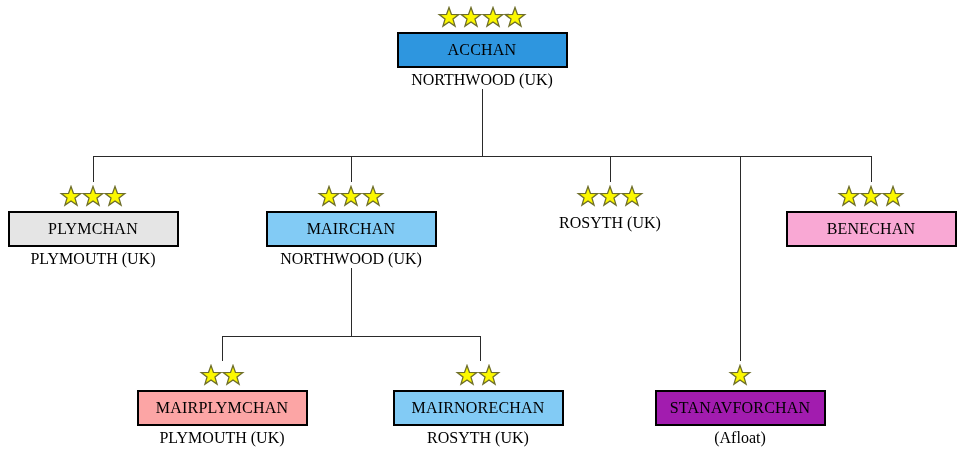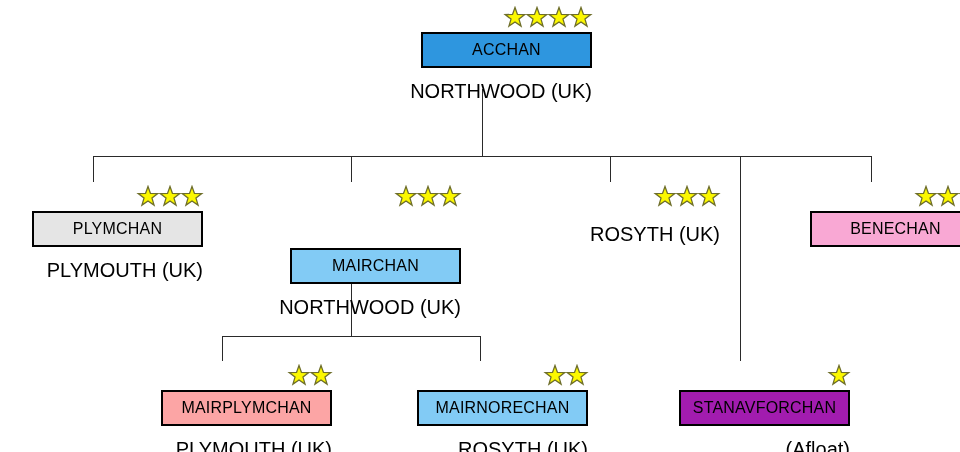--- a/index.html
+++ b/index.html
@@ -9,21 +9,22 @@
     height: 452px;
     background: var(--bg, #ffffff);
     font-family: "Liberation Sans", sans-serif;
     overflow: hidden;
   }
   .node {
     position: absolute;
     width: 220px;
     display: flex;
     flex-direction: column;
-    align-items: flex-end;
+    align-items: center;
+    font-family: Liberation Serif, serif;
   }
   .stars {
     height: 22px;
     display: flex;
     align-items: flex-end;
     justify-content: center;
     margin-bottom: 4px;
   }
   .stars svg { display: block; margin: 0 -1px; }
   .box {
@@ -32,22 +33,22 @@
     box-sizing: border-box;
     border: 2px solid var(--node-border, #000);
     display: flex;
     align-items: center;
     justify-content: center;
     font-size: 16px;
     color: var(--text, #000);
     letter-spacing: 0.2px;
   }
   .caption {
-    margin-top: 12px;
-    font-size: 20px;
+    margin-top: 3px;
+    font-size: 16px;
     color: var(--text, #000);
     white-space: nowrap;
   }
   .line {
     position: absolute;
     background: var(--connector, #2a2a2a);
   }
 </style>
 </head>
 <body>
@@ -108,21 +109,21 @@
         <svg width="24" height="22" viewBox="0 0 24 22">
           <polygon points="12,1.5 14.47,8.4 21.8,8.62 15.99,13.1 18.05,20.13 12,16 5.95,20.13 8.01,13.1 2.2,8.62 9.53,8.4" fill="#FCF800" stroke="#6e6e2a" stroke-width="1.3"></polygon>
         </svg>
         <svg width="24" height="22" viewBox="0 0 24 22">
           <polygon points="12,1.5 14.47,8.4 21.8,8.62 15.99,13.1 18.05,20.13 12,16 5.95,20.13 8.01,13.1 2.2,8.62 9.53,8.4" fill="#FCF800" stroke="#6e6e2a" stroke-width="1.3"></polygon>
         </svg>
         <svg width="24" height="22" viewBox="0 0 24 22">
           <polygon points="12,1.5 14.47,8.4 21.8,8.62 15.99,13.1 18.05,20.13 12,16 5.95,20.13 8.01,13.1 2.2,8.62 9.53,8.4" fill="#FCF800" stroke="#6e6e2a" stroke-width="1.3"></polygon>
         </svg>
       </div>
-    <div class="box" style="background: rgb(130, 203, 245); margin-top: 37px;">
+    <div class="box" style="background: rgb(130, 203, 245);">
       <span>MAIRCHAN</span>
     </div>
     <div class="caption">NORTHWOOD (UK)</div>
   </div>
 
   <div class="node" style="left: 500px; top: 185px;">
     <div class="stars">
         <svg width="24" height="22" viewBox="0 0 24 22">
           <polygon points="12,1.5 14.47,8.4 21.8,8.62 15.99,13.1 18.05,20.13 12,16 5.95,20.13 8.01,13.1 2.2,8.62 9.53,8.4" fill="#FCF800" stroke="#6e6e2a" stroke-width="1.3"></polygon>
         </svg>

